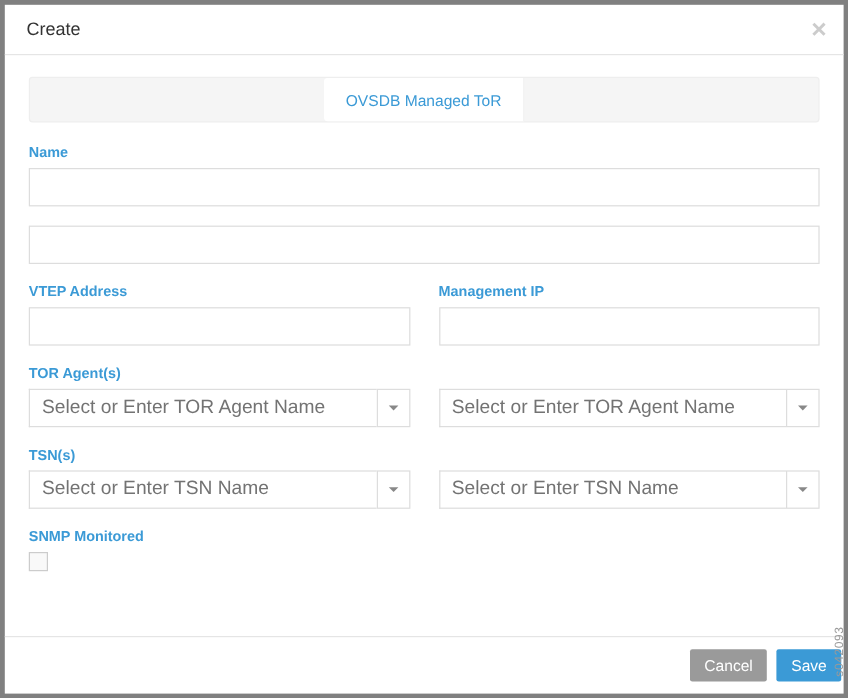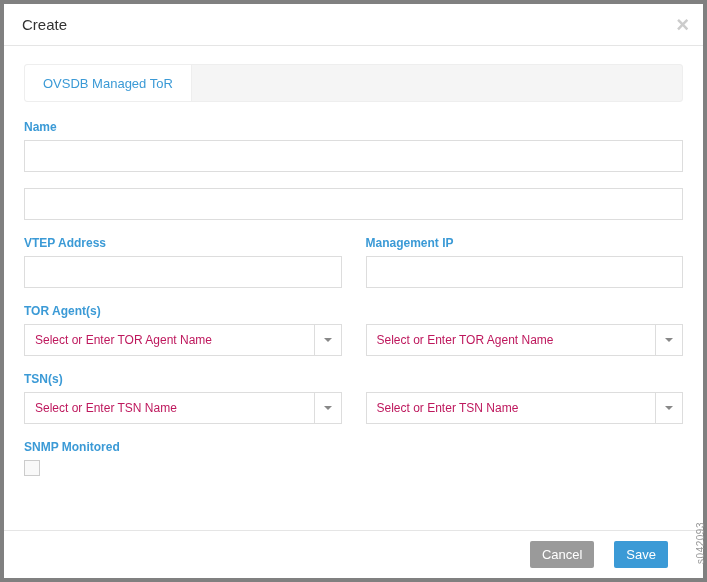--- a/index.html
+++ b/index.html
@@ -50,20 +50,21 @@
       padding: 18px 20px 10px 20px;
       overflow: auto;
     }
     .tabs {
       display: flex;
       background: #f5f5f5;
       border-radius: 3px;
       height: 38px;
       align-items: center;
       border: 1px solid #eee;
+      flex-direction: column;
     }
     .tab {
       padding: 0 18px;
       font-size: 13px;
       color: #888;
       cursor: pointer;
       height: 100%;
       display: flex;
       align-items: center;
     }
@@ -105,22 +106,22 @@
     .select-wrapper {
       display: flex;
       width: 100%;
     }
     .select-input {
       flex: 1;
       height: 32px;
       border: 1px solid #ddd;
       border-right: none;
       padding: 0 10px;
-      font-size: 12px;
-      color: #be185d;
+      font-size: 16px;
+      color: #737373;
       display: flex;
       align-items: center;
       background: #fff;
     }
     .select-caret {
       width: 28px;
       height: 32px;
       border: 1px solid #ddd;
       display: flex;
       align-items: center;
@@ -137,25 +138,25 @@
     }
     .checkbox {
       width: 16px;
       height: 16px;
       border: 1px solid #ccc;
       background: #f9f9f9;
       cursor: pointer;
       margin-top: 2px;
     }
     .modal-footer {
-      padding: 10px 35px;
+      padding: 10px 2px;
       border-top: 1px solid #e5e5e5;
       display: flex;
       justify-content: flex-end;
-      gap: 20px;
+      gap: 8px;
     }
     .btn {
       padding: 6px 12px;
       font-size: 13px;
       border: none;
       border-radius: 2px;
       cursor: pointer;
       color: #fff;
     }
     .btn-cancel {

